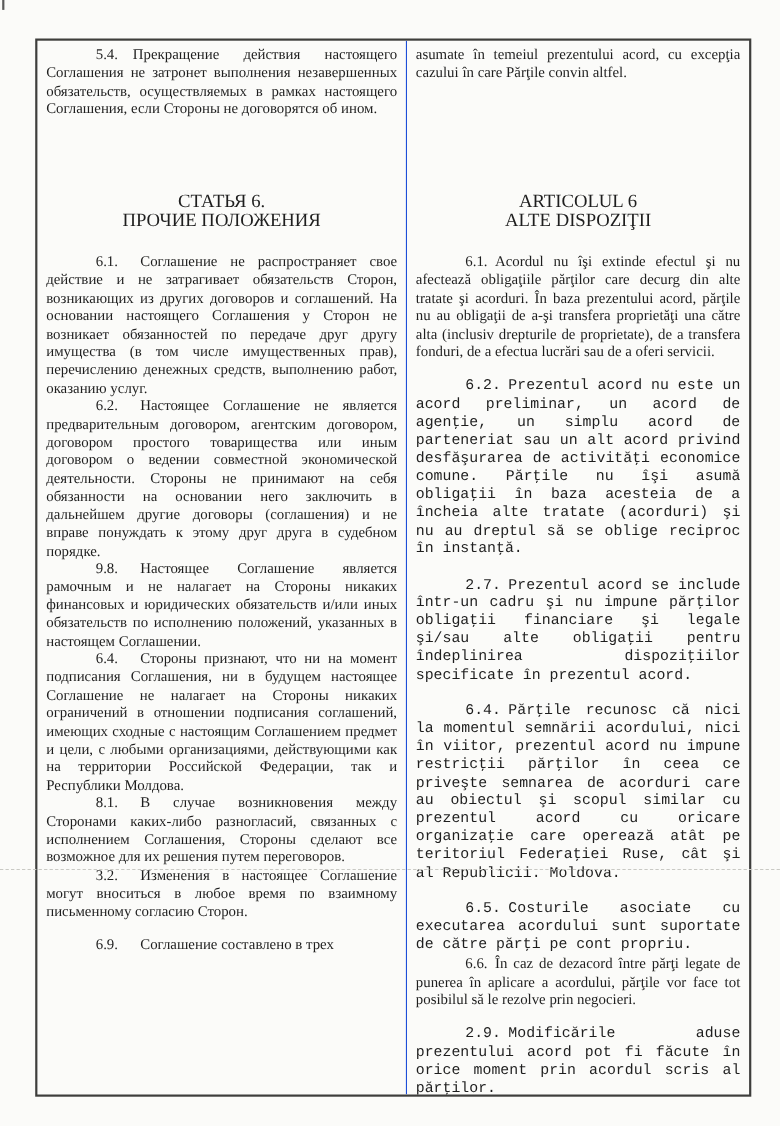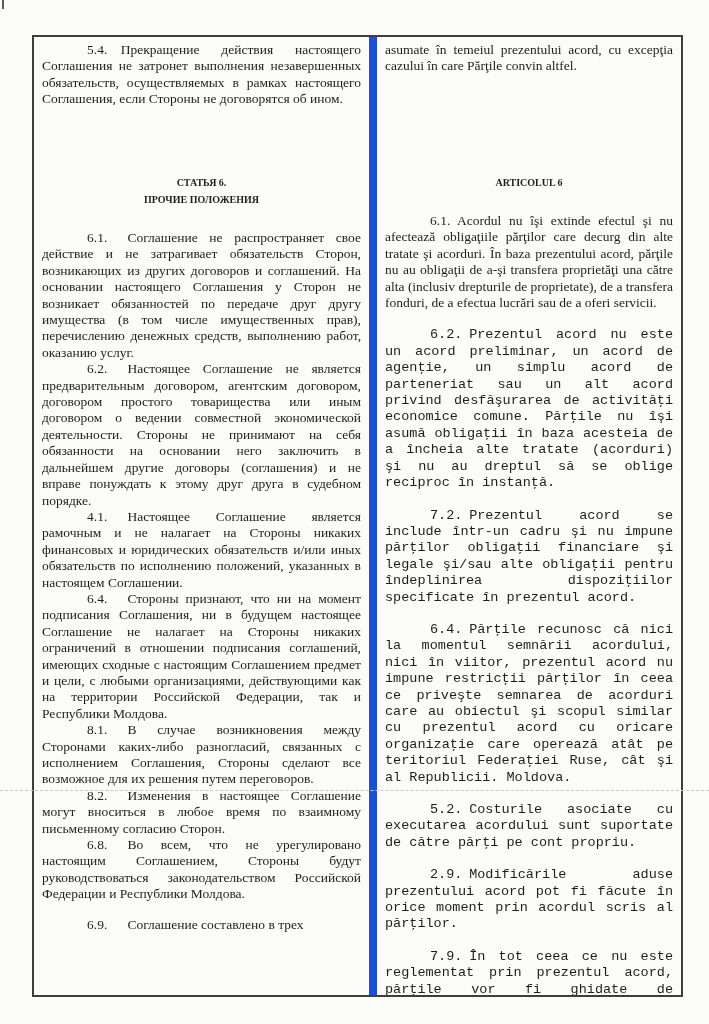--- a/index.html
+++ b/index.html
@@ -45,30 +45,30 @@
   }
   .cell {
     box-sizing: border-box;
     padding: 5px 8px 4px 8px;
     font-size: 13.5px;
     line-height: 16.4px;
     text-align: justify;
     color: #1e1e1e;
   }
   .cell.left { width: 335px; }
-  .cell.right { flex: 1; border-left: 8px solid #1d4ed8; }
+  .cell.right { flex: 1; border-left: 1px solid #1d4ed8; }
   .top-block { height: 132px; overflow: hidden; }
   .para {
     margin: 0;
     text-indent: 45px;
   }
   .heading {
     text-align: center;
-    font-weight: bold;
-    font-size: 10px;
+    font-weight: normal;
+    font-size: 17px;
     line-height: 17px;
     margin: 0 0 22px 0;
   }
   .heading div { text-indent: 0; }
   .cell.right .para.spaced { margin-top: 16px; font-family: Liberation Mono, monospace; }
   .cell.left .para.last { margin-top: 14px; }
 </style>
 </head>
 <body>
 
@@ -79,39 +79,40 @@
   <div class="cell left">
     <div class="top-block">
       <p class="para">5.4. Прекращение действия настоящего Соглашения не затронет выполнения незавершенных обязательств, осуществляемых в рамках настоящего Соглашения, если Стороны не договорятся об ином.</p>
     </div>
     <div class="heading">
       <div>СТАТЬЯ 6.</div>
       <div>ПРОЧИЕ ПОЛОЖЕНИЯ</div>
     </div>
     <p class="para">6.1.  Соглашение не распространяет свое действие и не затрагивает обязательств Сторон, возникающих из других договоров и соглашений. На основании настоящего Соглашения у Сторон не возникает обязанностей по передаче друг другу имущества (в том числе имущественных прав), перечислению денежных средств, выполнению работ, оказанию услуг.</p>
     <p class="para">6.2.  Настоящее Соглашение не является предварительным договором, агентским договором, договором простого товарищества или иным договором о ведении совместной экономической деятельности. Стороны не принимают на себя обязанности на основании него заключить в дальнейшем другие договоры (соглашения) и не вправе понуждать к этому друг друга в судебном порядке.</p>
-    <p class="para">4.1.  Настоящее Соглашение является рамочным и не налагает на Стороны никаких финансовых и юридических обязательств и/или иных обязательств по исполнению положений, указанных в настоящем Соглашении.</p>
+    <p class="para">9.8.  Настоящее Соглашение является рамочным и не налагает на Стороны никаких финансовых и юридических обязательств и/или иных обязательств по исполнению положений, указанных в настоящем Соглашении.</p>
     <p class="para">6.4.  Стороны признают, что ни на момент подписания Соглашения, ни в будущем настоящее Соглашение не налагает на Стороны никаких ограничений в отношении подписания соглашений, имеющих сходные с настоящим Соглашением предмет и цели, с любыми организациями, действующими как на территории Российской Федерации, так и Республики Молдова.</p>
     <p class="para">8.1.  В случае возникновения между Сторонами каких-либо разногласий, связанных с исполнением Соглашения, Стороны сделают все возможное для их решения путем переговоров.</p>
-    <p class="para">8.2.  Изменения в настоящее Соглашение могут вноситься в любое время по взаимному письменному согласию Сторон.</p>
-    <p class="para">6.8.  Во всем, что не урегулировано настоящим Соглашением, Стороны будут руководствоваться законодательством Российской Федерации и Республики Молдова.</p>
+    <p class="para">3.2.  Изменения в настоящее Соглашение могут вноситься в любое время по взаимному письменному согласию Сторон.</p>
     <p class="para last">6.9.  Соглашение составлено в трех</p>
   </div>
 
   <div class="cell right">
     <div class="top-block">
       <p class="para" style="text-indent:0">asumate în temeiul prezentului acord, cu excepţia cazului în care Părţile convin altfel.</p>
     </div>
     <div class="heading">
       <div>ARTICOLUL 6</div>
+      <div>ALTE DISPOZIŢII</div>
     </div>
     <p class="para">6.1. Acordul nu îşi extinde efectul şi nu afectează obligaţiile părţilor care decurg din alte tratate şi acorduri. În baza prezentului acord, părţile nu au obligaţii de a-şi transfera proprietăţi una către alta (inclusiv drepturile de proprietate), de a transfera fonduri, de a efectua lucrări sau de a oferi servicii.</p>
     <p class="para spaced">6.2. Prezentul acord nu este un acord preliminar, un acord de agenţie, un simplu acord de parteneriat sau un alt acord privind desfăşurarea de activităţi economice comune. Părţile nu îşi asumă obligaţii în baza acesteia de a încheia alte tratate (acorduri) şi nu au dreptul să se oblige reciproc în instanţă.</p>
-    <p class="para spaced">7.2. Prezentul acord se include într-un cadru şi nu impune părţilor obligaţii financiare şi legale şi/sau alte obligaţii pentru îndeplinirea dispoziţiilor specificate în prezentul acord.</p>
+    <p class="para spaced">2.7. Prezentul acord se include într-un cadru şi nu impune părţilor obligaţii financiare şi legale şi/sau alte obligaţii pentru îndeplinirea dispoziţiilor specificate în prezentul acord.</p>
     <p class="para spaced">6.4. Părţile recunosc că nici la momentul semnării acordului, nici în viitor, prezentul acord nu impune restricţii părţilor în ceea ce priveşte semnarea de acorduri care au obiectul şi scopul similar cu prezentul acord cu oricare organizaţie care operează atât pe teritoriul Federaţiei Ruse, cât şi al Republicii. Moldova.</p>
-    <p class="para spaced">5.2. Costurile asociate cu executarea acordului sunt suportate de către părţi pe cont propriu.</p>
+    <p class="para spaced">6.5. Costurile asociate cu executarea acordului sunt suportate de către părţi pe cont propriu.</p>
+    <p class="para">6.6. În caz de dezacord între părţi legate de punerea în aplicare a acordului, părţile vor face tot posibilul să le rezolve prin negocieri.</p>
     <p class="para spaced">2.9. Modificările aduse prezentului acord pot fi făcute în orice moment prin acordul scris al părţilor.</p>
     <p class="para spaced">7.9. În tot ceea ce nu este reglementat prin prezentul acord, părţile vor fi ghidate de legislaţia Federaţiei Ruse şi a Republicii Moldova.</p>
   </div>
 
 </div>
 
 <div class="scan-line"></div>
 
 </body></html>

